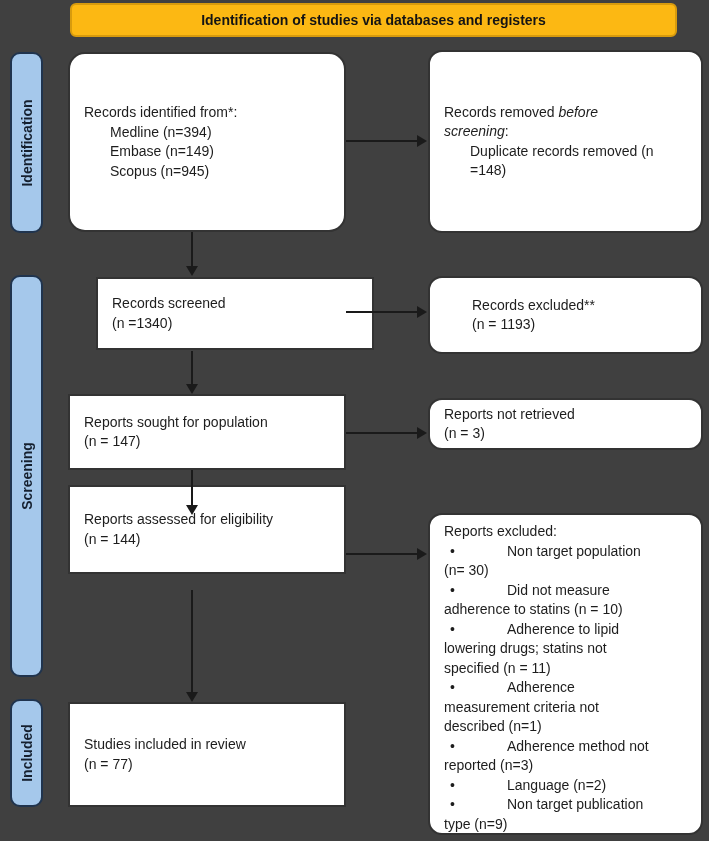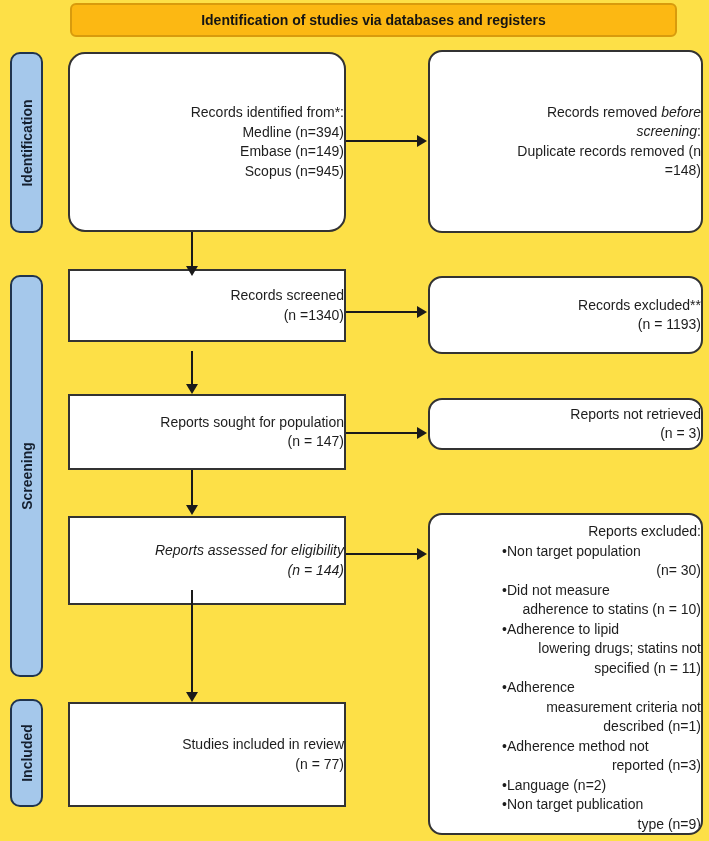--- a/index.html
+++ b/index.html
@@ -1,19 +1,19 @@
 <!DOCTYPE html>
 <html style="--banner_fill: #FCB813; --banner_border: #D89B0D; --sidebar_fill: #A5C8EB; --sidebar_border: #20344E; --box_border: #333333; --arrow: #1A1A1A;"><head>
 <meta charset="utf-8">
 <style>
   html,body { margin:0; padding:0; background:#ffffff; }
   #canvas {
-    position:relative; width:709px; height:841px; background:#fde047;
+    position:relative; width:709px; height:841px; background:#404040;
     font-family:"Liberation Sans","DejaVu Sans",sans-serif;
-    color:#1d1d1d; overflow:hidden;text-align:right;
+    color:#1d1d1d; overflow:hidden;
   }
   
   .banner {
     position:absolute; left:70px; top:3px; width:607px; height:34px;
     background:var(--banner_fill,#FCB813);
     border:2px solid var(--banner_border,#D89B0D);
     border-radius:6px; box-sizing:border-box;
     display:flex; align-items:center; justify-content:center;
     font-weight:bold; font-size:14px; color:#141414;
   }
@@ -74,29 +74,29 @@
   <div class="stage" style="top:699px; height:108px;">
     <span class="vlabel">Included</span>
   </div>
 
   <div class="fbox col-left" style="top:52px; height:180px;border-radius:17px;">
       <div class="line plain"><span>Records identified from*:</span></div>
       <div class="line indent"><span>Medline (n=394)</span></div>
       <div class="line indent"><span>Embase (n=149)</span></div>
       <div class="line indent"><span>Scopus (n=945)</span></div>
     </div>
-  <div class="fbox col-left" style="top:269px; height:73px;">
+  <div class="fbox col-left" style="top:277px; height:73px;margin-left:28px;">
       <div class="line plain"><span>Records screened</span></div>
       <div class="line plain"><span>(n =1340)</span></div>
     </div>
   <div class="fbox col-left" style="top:394px; height:76px;">
       <div class="line plain"><span>Reports sought for population</span></div>
       <div class="line plain"><span>(n = 147)</span></div>
     </div>
-  <div class="fbox col-left" style="top:516px; height:89px;font-style:italic;">
+  <div class="fbox col-left" style="top:485px; height:89px;">
       <div class="line plain"><span>Reports assessed for eligibility</span></div>
       <div class="line plain"><span>(n = 144)</span></div>
     </div>
   <div class="fbox col-left" style="top:702px; height:105px;">
       <div class="line plain"><span>Studies included in review</span></div>
       <div class="line plain"><span>(n = 77)</span></div>
     </div>
 
   <div class="fbox col-right" style="top:50px; height:183px;">
       <div class="line plain"><span>Records removed </span><span class="it">before</span></div>

